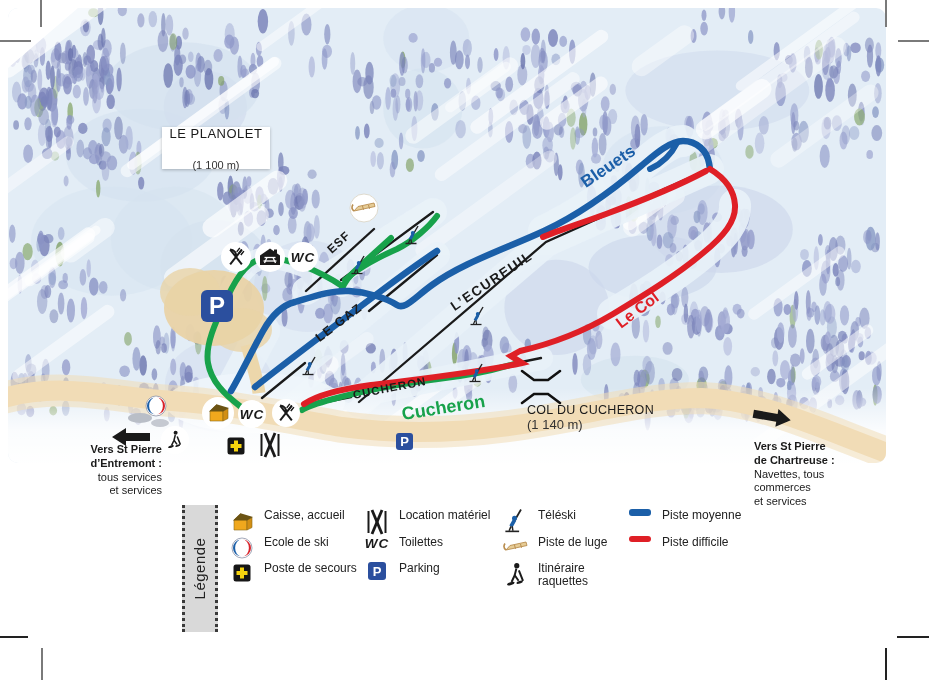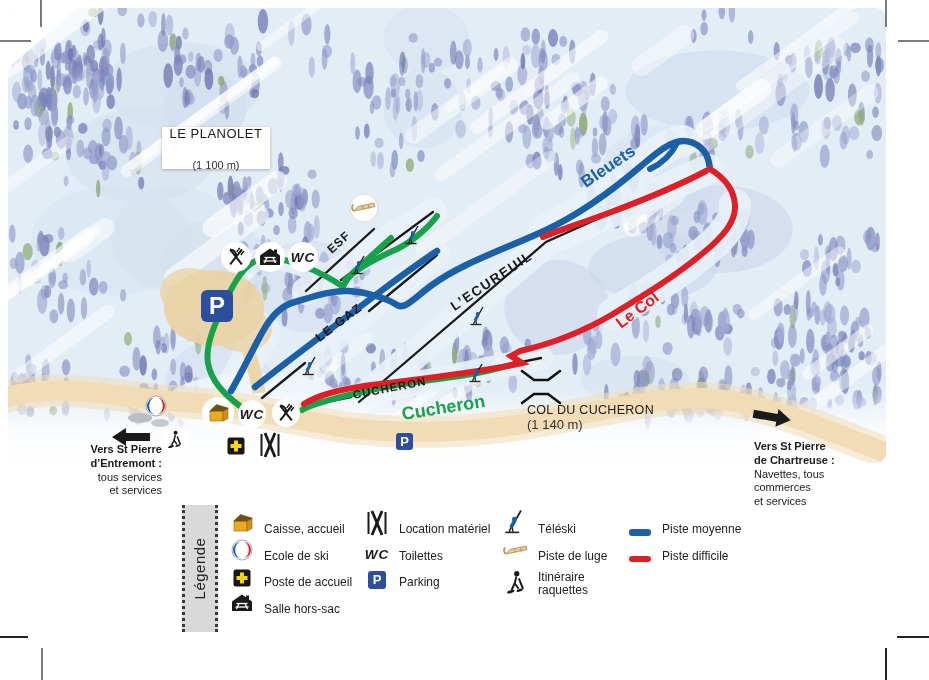--- a/index.html
+++ b/index.html
@@ -26,21 +26,21 @@
   .p-big{left:201px;top:290px;width:32px;height:32px;border-radius:6px;font-size:24px}
   .p-small{left:396px;top:433px;width:17px;height:17px;border-radius:3px;font-size:13px}
   .wc-map{position:absolute;z-index:3;width:34px;height:18px;display:flex;align-items:center;
     justify-content:center;font-weight:bold;font-style:italic;font-size:13.5px;letter-spacing:1px}
   
   .legend-bar{position:absolute;left:182px;top:505px;width:30px;height:127px;background:#d9d9d9;
     border-left:3px dotted #3a3a3a;border-right:3px dotted #3a3a3a;z-index:3;
     display:flex;align-items:center;justify-content:center}
   .legend-bar span{transform:rotate(-90deg);font-size:15px;color:#222;letter-spacing:.5px}
   .lcol{position:absolute;z-index:3;top:509px}
-  .lrow{display:flex;align-items:flex-end;height:26.5px}
+  .lrow{display:flex;align-items:flex-start;height:26.5px}
   .lrow .ic{width:28px;display:flex;align-items:center;justify-content:center;flex:none}
   .lrow .tx{font-size:12px;color:#222;margin-left:8px;line-height:12.5px}
   #lcol-services{left:228px}
   #lcol-facilities{left:363px}
   #lcol-activities{left:502px}
   #lcol-pistes{left:626px}
   .wc-leg{font-weight:bold;font-style:italic;font-size:13.5px;letter-spacing:1px}
   .pbox-leg{position:static;width:18px;height:18px;border-radius:3px;font-size:13px}
   .swatch{width:22px;height:6.5px;border-radius:3px}
   .sw-g{background:#18a24b}.sw-b{background:#1b5fa8}.sw-r{background:#df1f26}
@@ -1277,29 +1277,21 @@
         </svg>
       </span>
     <span class="tx">Ecole de ski</span>
   </div>
   <div class="lrow">
     <span class="ic">
         <svg width="22" height="22" viewBox="-11 -11 22 22">
           <use href="#firstaid-sym"></use>
         </svg>
       </span>
-    <span class="tx">Poste de accueil</span>
-  </div>
-  <div class="lrow">
-    <span class="ic">
-        <svg width="24" height="24" viewBox="-12 -12 24 24">
-          <use href="#hut-sym"></use>
-        </svg>
-      </span>
-    <span class="tx">Salle hors-sac</span>
+    <span class="tx">Poste de secours</span>
   </div>
 </div>
 
 <div id="lcol-facilities" class="lcol">
   <div class="lrow">
     <span class="ic">
         <svg width="26" height="26" viewBox="-13 -13 26 26">
           <use href="#skirental-sym"></use>
         </svg>
       </span>

